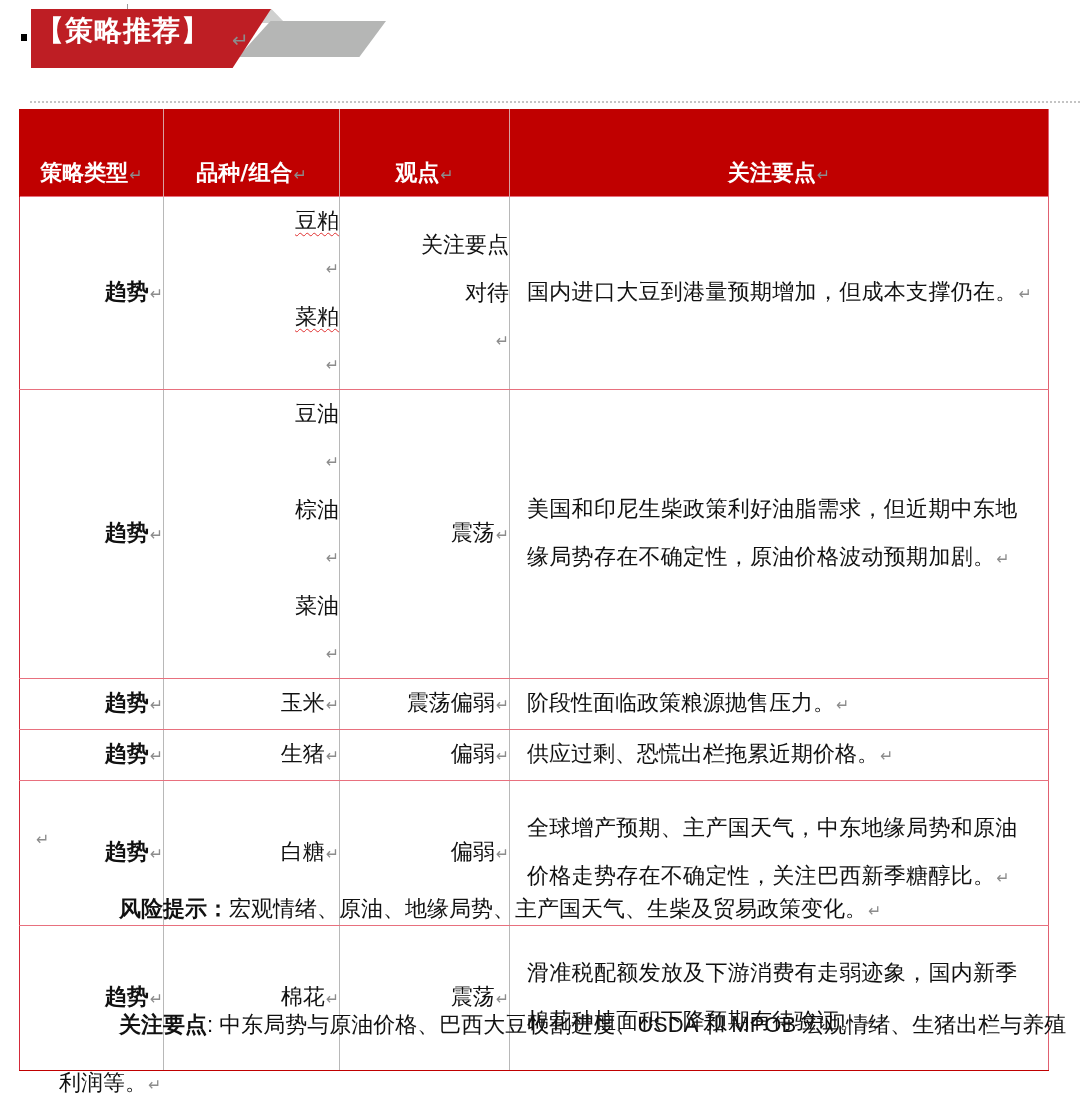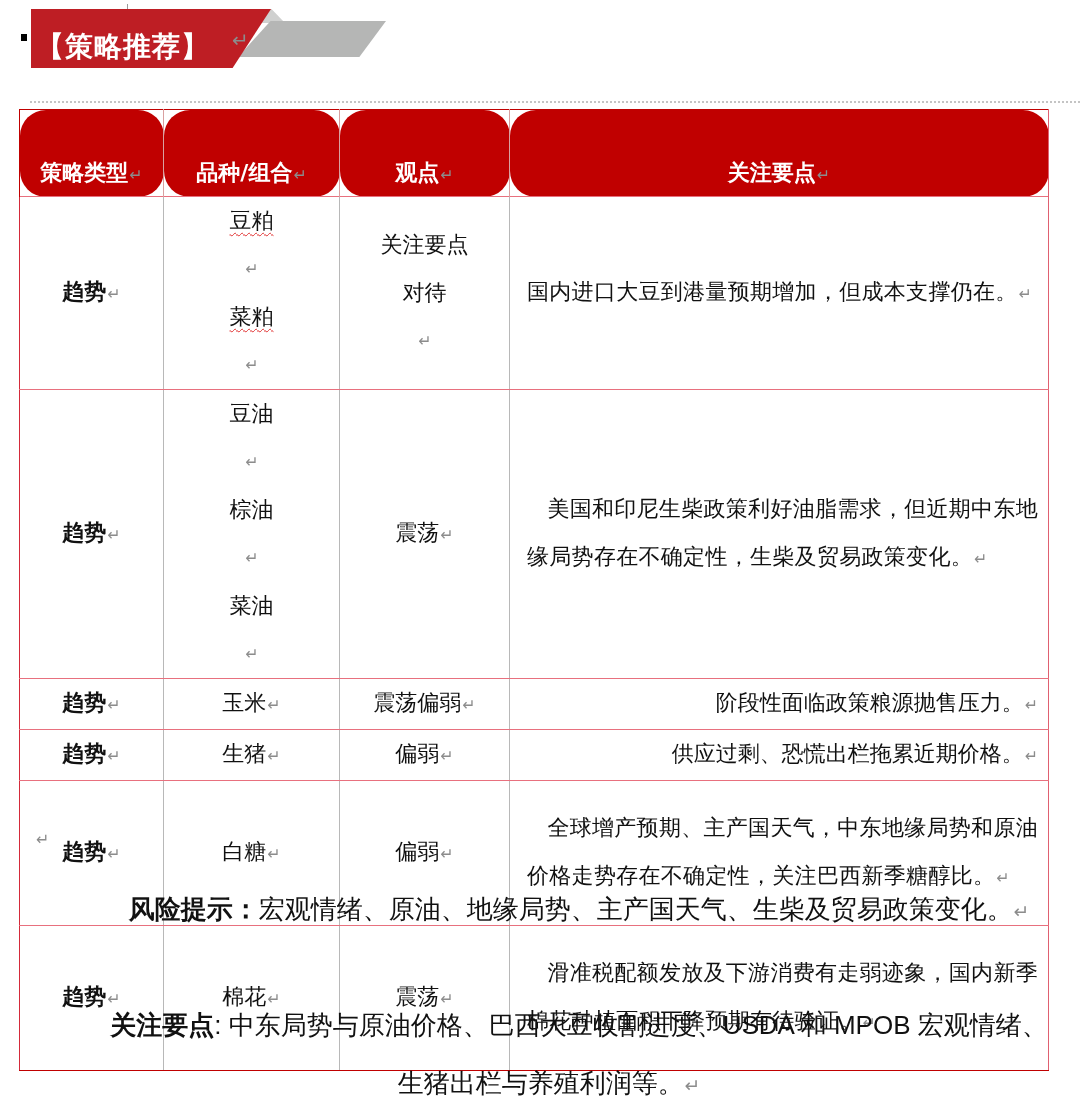--- a/index.html
+++ b/index.html
@@ -5,49 +5,49 @@
   html, body { margin:0; padding:0; background:#ffffff; }
   body { width:1080px; height:1097px; position:relative; overflow:hidden;
          font-family:"DejaVu Sans","Liberation Sans",sans-serif; color:#111; }
   .bullet { position:absolute; left:21px; top:34px; width:6px; height:7px; background:#000; }
   .banner-gray { position:absolute; left:238px; top:21px; width:148px; height:36px;
                  background:#b5b6b5; clip-path:polygon(22% 0,100% 0,82% 100%,0 100%); }
   .banner-gray-top { position:absolute; left:255px; top:9px; width:30px; height:14px;
                  background:#cfd0cf; clip-path:polygon(0 0,55% 0,100% 100%,0 100%); }
   .banner-red { position:absolute; left:31px; top:9px; width:240px; height:59px;
                 background:#be1e24; clip-path:polygon(0 0,100% 0,84% 100%,0 100%); }
-  .banner-title { position:absolute; left:36px; top:28px; font-size:28px; font-weight:bold; color:#fff;
+  .banner-title { position:absolute; left:36px; top:12px; font-size:28px; font-weight:bold; color:#fff;
                   letter-spacing:1px; white-space:nowrap; }
   .para-mark { color:#8c8c8c; font-size:0.72em; font-weight:normal; margin-left:1px; }
   .banner-mark { position:absolute; left:232px; top:28px; color:#8c8c8c; font-size:20px; }
   .tick { position:absolute; left:127px; top:4px; width:1px; height:6px; background:#999; }
   .dotted { position:absolute; left:30px; top:101px; width:1050px; border-top:2px dotted #c4c4c4; }
 
   table.strat { position:absolute; left:19px; top:109px; border-collapse:collapse; table-layout:fixed; width:1029px; }
   table.strat col.c1 { width:144px; } table.strat col.c2 { width:176px; }
   table.strat col.c3 { width:170px; } table.strat col.c4 { width:539px; }
   table.strat th { background:#c00000; color:#fff; font-size:22px; font-weight:bold; height:78px;
                    vertical-align:bottom; padding:0 0 8px 0; border-left:1px solid #d9a0a0; border-right:1px solid #d9a0a0;
-                   border-top:1px solid #c00000;border-radius:26px; }
+                   border-top:1px solid #c00000; }
   table.strat th:first-child { border-left:1px solid #c00000; }
   table.strat th:last-child { border-right:1px solid #e06070; }
-  table.strat td { font-size:22px; line-height:48px; text-align:center; vertical-align:middle;
+  table.strat td { font-size:22px; line-height:48px; text-align:right; vertical-align:middle;
                    border-top:1px solid #e8707e; border-bottom:1px solid #e8707e;
                    border-left:1px solid #b8b8b8; border-right:1px solid #b8b8b8; padding:0; }
   table.strat td:first-child { border-left:1.5px solid #d42a3a; font-weight:bold; }
-  table.strat td:last-child { border-right:1.5px solid #e06070; text-align:right; padding:0 10px 0 17px; }
+  table.strat td:last-child { border-right:1.5px solid #e06070; text-align:left; padding:0 10px 0 17px; }
   table.strat tr:last-child td { border-bottom:1.5px solid #c00000; }
   .stack span { display:block; }
   .wavy { text-decoration:underline wavy #e03030; text-underline-offset:4px; text-decoration-thickness:1px; }
   .blue-ul { text-decoration-color:#3060c8; text-underline-offset:5px; }
   .just { text-align:justify; text-align-last:left; letter-spacing:0.3px; }
 
   .after-mark { position:absolute; left:36px; top:830px; color:#8c8c8c; font-size:16px; }
-  .note { position:absolute; left:44px; width:1010px; font-size:26px; line-height:58px; color:#111;
-          font-family:"Liberation Sans","DejaVu Sans",sans-serif;text-align:center; }
+  .note { position:absolute; left:59px; width:1010px; font-size:22px; line-height:58px; color:#111;
+          font-family:"Liberation Sans","DejaVu Sans",sans-serif; }
   .note b { font-weight:bold; }
   .note .indent { display:inline-block; width:60px; }
 </style>
 </head>
 <body>
 
 <div class="tick"></div>
 <div class="bullet"></div>
 <div class="banner-gray-top"></div>
 <div class="banner-gray"></div>
@@ -105,21 +105,21 @@
         <span>
             <span>棕油</span>
             <span class="para-mark">↵</span>
           </span>
         <span>
             <span>菜油</span>
             <span class="para-mark">↵</span>
           </span>
       </td>
       <td><span>震荡</span><span class="para-mark">↵</span></td>
-      <td class="just"><span>美国和印尼生</span><span class="blue-ul">柴政策</span><span>利好油脂需求，但近期中东地缘局势存在不确定性，生柴及贸易政策变化。</span><span class="para-mark">↵</span></td>
+      <td class="just"><span>美国和印尼生</span><span class="blue-ul">柴政策</span><span>利好油脂需求，但近期中东地缘局势存在不确定性，原油价格波动预期加剧。</span><span class="para-mark">↵</span></td>
     </tr>
 
     <tr style="height:49px;">
       <td><span>趋势</span><span class="para-mark">↵</span></td>
       <td><span>玉米</span><span class="para-mark">↵</span></td>
       <td><span>震荡偏弱</span><span class="para-mark">↵</span></td>
       <td><span>阶段性面临政策粮源抛售压力。</span><span class="para-mark">↵</span></td>
     </tr>
 
     <tr style="height:49px;">

